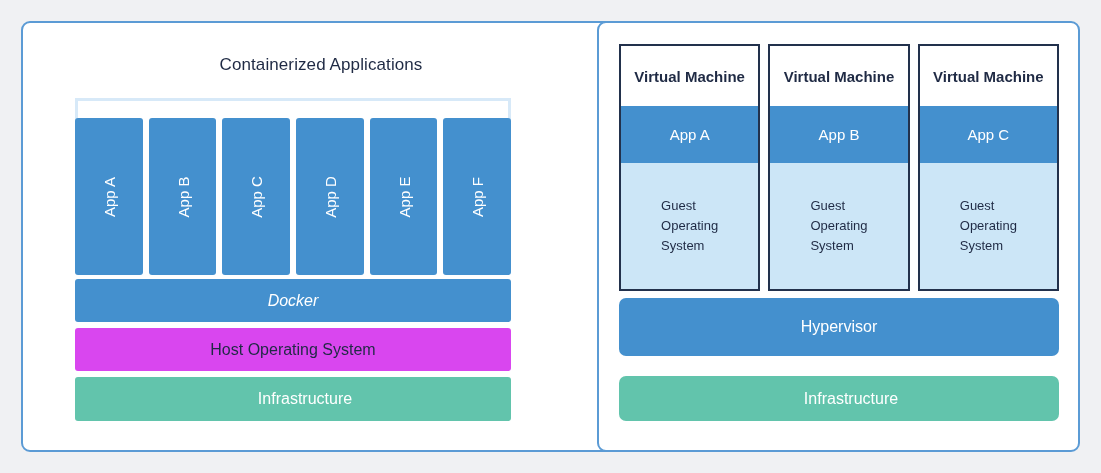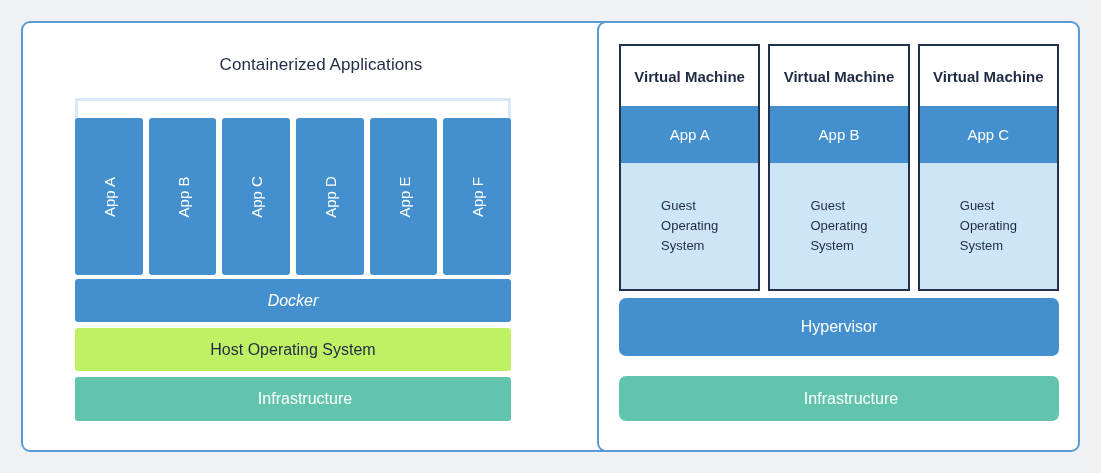--- a/index.html
+++ b/index.html
@@ -94,21 +94,21 @@
     left: 52px;
     width: 436px;
     border-radius: 3px;
     display: flex;
     align-items: center;
     justify-content: center;
     font-size: 16px;
     box-sizing: border-box;
   }
   .bar-blue { background: #4490ce; color: #ffffff; }
-  .bar-light { background: #bef264; color: #1f2a44; }
+  .bar-light { background: #d946ef; color: #1f2a44; }
   .bar-green { background: #62c4ac; color: #ffffff; padding-left: 24px; }
 
   #bar-docker  { top: 256px; height: 43px; font-style: italic; }
   #bar-host-os { top: 305px; height: 43px; }
   #bar-infra-left { top: 354px; height: 44px; }
 
   
   .vm-row {
     position: absolute;
     left: 20px;

